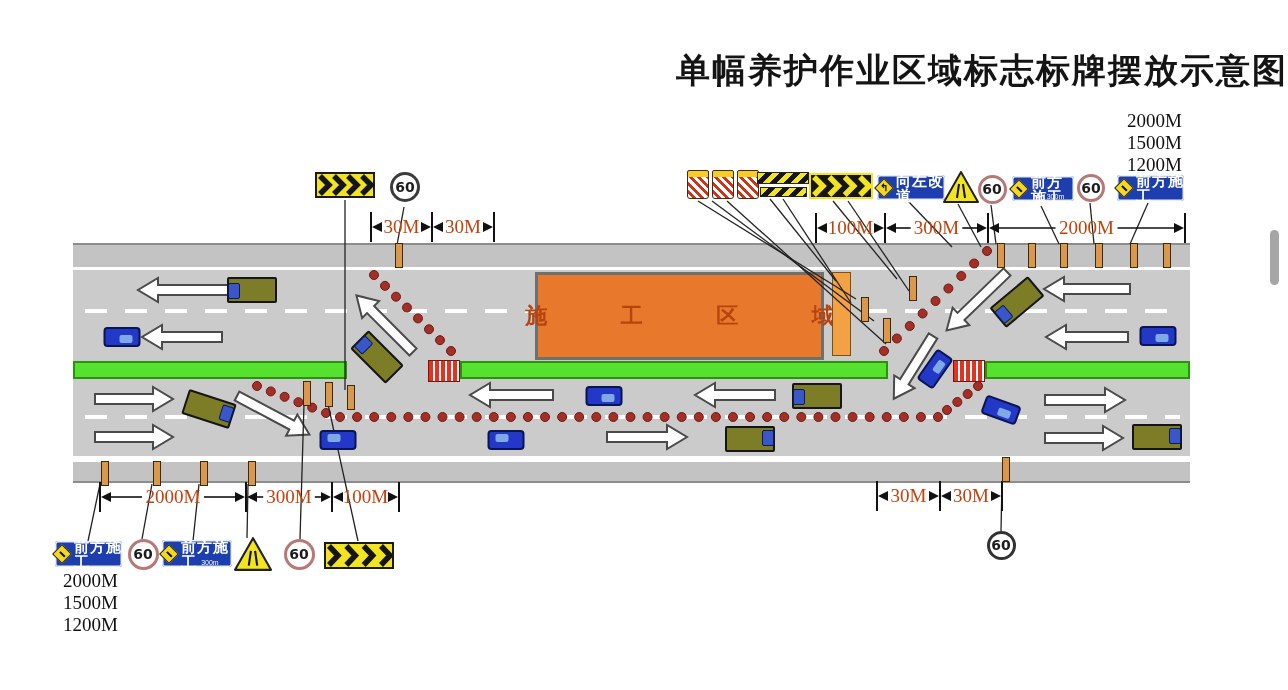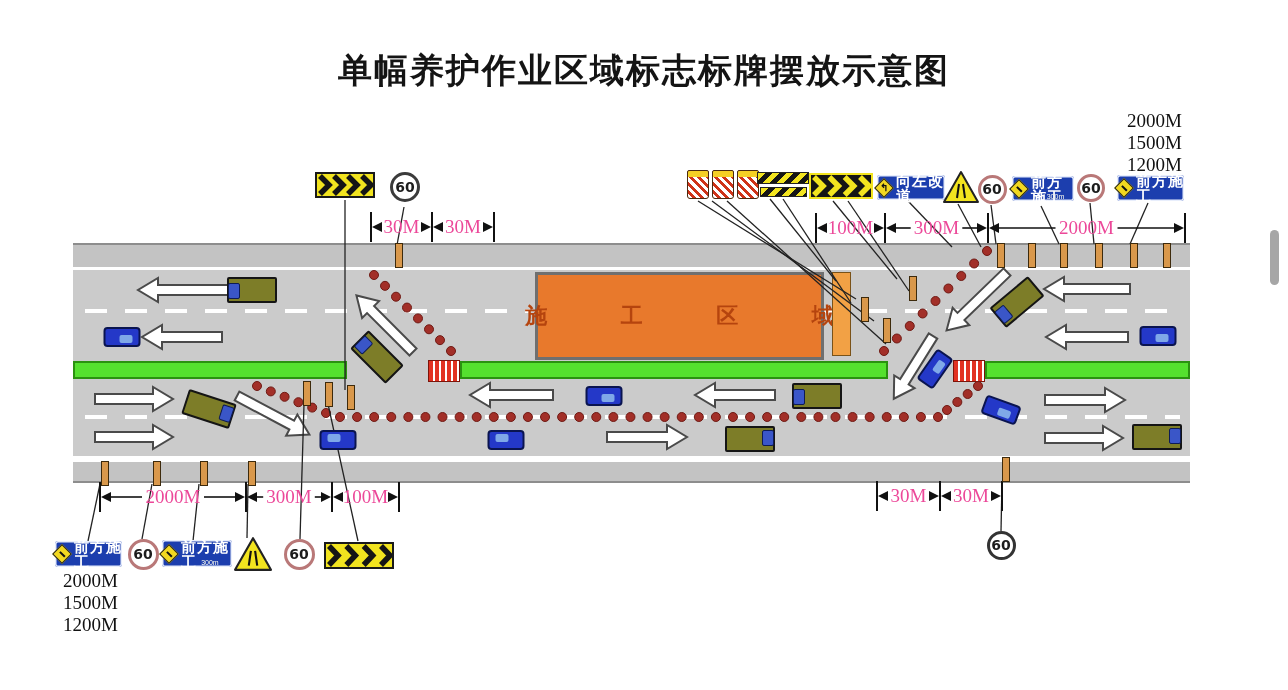--- a/index.html
+++ b/index.html
@@ -1,18 +1,18 @@
 <!DOCTYPE html>
 <html><head>
 <meta charset="utf-8">
 <style>
   html,body{margin:0;padding:0;background:#fff;}
   #stage{position:relative;width:1288px;height:690px;background:#ffffff;overflow:hidden;
          font-family:"Liberation Sans",sans-serif;}
-  #title{position:absolute;left:0;right:0;top:48px;text-align:center;font-size:34px;
+  #title{position:absolute;left:0;right:0;top:48px;text-align:right;font-size:34px;
          font-weight:700;color:#141414;letter-spacing:2px;}
   
   .strip{position:absolute;left:73px;width:1117px;}
   #shoulder-top{top:243px;height:22px;background:#c3c3c3;border-top:2px solid #8d8d8d;}
   #road-main{top:270px;height:186px;background:#cbcbcb;}
   #shoulder-bottom{top:462px;height:19px;background:#c3c3c3;border-bottom:2px solid #8d8d8d;}
   .median{position:absolute;top:361px;height:18px;background:#55e12e;border:2px solid #2b9210;box-sizing:border-box;}
   .barrier{position:absolute;top:360px;width:30px;height:20px;border:1px solid #7c140a;
            background:repeating-linear-gradient(90deg,#e23222 0 4px,#ffffff 4px 6px);background-color:#e23222;}
   .dash{position:absolute;height:4px;background:repeating-linear-gradient(90deg,#ffffff 0 22px,rgba(0,0,0,0) 22px 40px);}
@@ -46,21 +46,21 @@
   .chev-sign.black{background:#151515;border-color:#f2e41f;}
   .triangle-sign{position:absolute;}
   .barrels{position:absolute;display:flex;gap:3px;}
   .barrel{width:20px;height:27px;border:1px solid #4a2a10;border-radius:2px 2px 3px 3px;background-color:#e07820;
           background-image:linear-gradient(#f5cf25 0,#f5cf25 6px,rgba(0,0,0,0) 6px),
           repeating-linear-gradient(45deg,#ffffff 0 3px,#cf3318 3px 6px);}
   .striped-sign{position:absolute;}
   .sbar{background:repeating-linear-gradient(135deg,#f2e41f 0 5px,#151515 5px 10px);
         border:1px solid #222;height:10px;width:50px;}
   .sbar2{width:45px;height:8px;margin:3px 0 0 3px;}
-  .dim-label{position:absolute;font-family:"Liberation Serif",serif;font-size:19px;color:#ec4899;
+  .dim-label{position:absolute;font-family:"Liberation Serif",serif;font-size:19px;color:#c2410c;
              transform:translate(-50%,-50%);white-space:nowrap;}
   .dist-labels{position:absolute;font-family:"Liberation Serif",serif;font-size:19px;color:#111;line-height:22px;}
   #scrollbar{position:absolute;left:1270px;top:230px;width:9px;height:55px;border-radius:5px;background:#a6a6a6;}
   #overlay{position:absolute;left:0;top:0;pointer-events:none;}
 </style>
 </head>
 <body>
 
 <div id="stage">
   <div id="title">单幅养护作业区域标志标牌摆放示意图</div>

